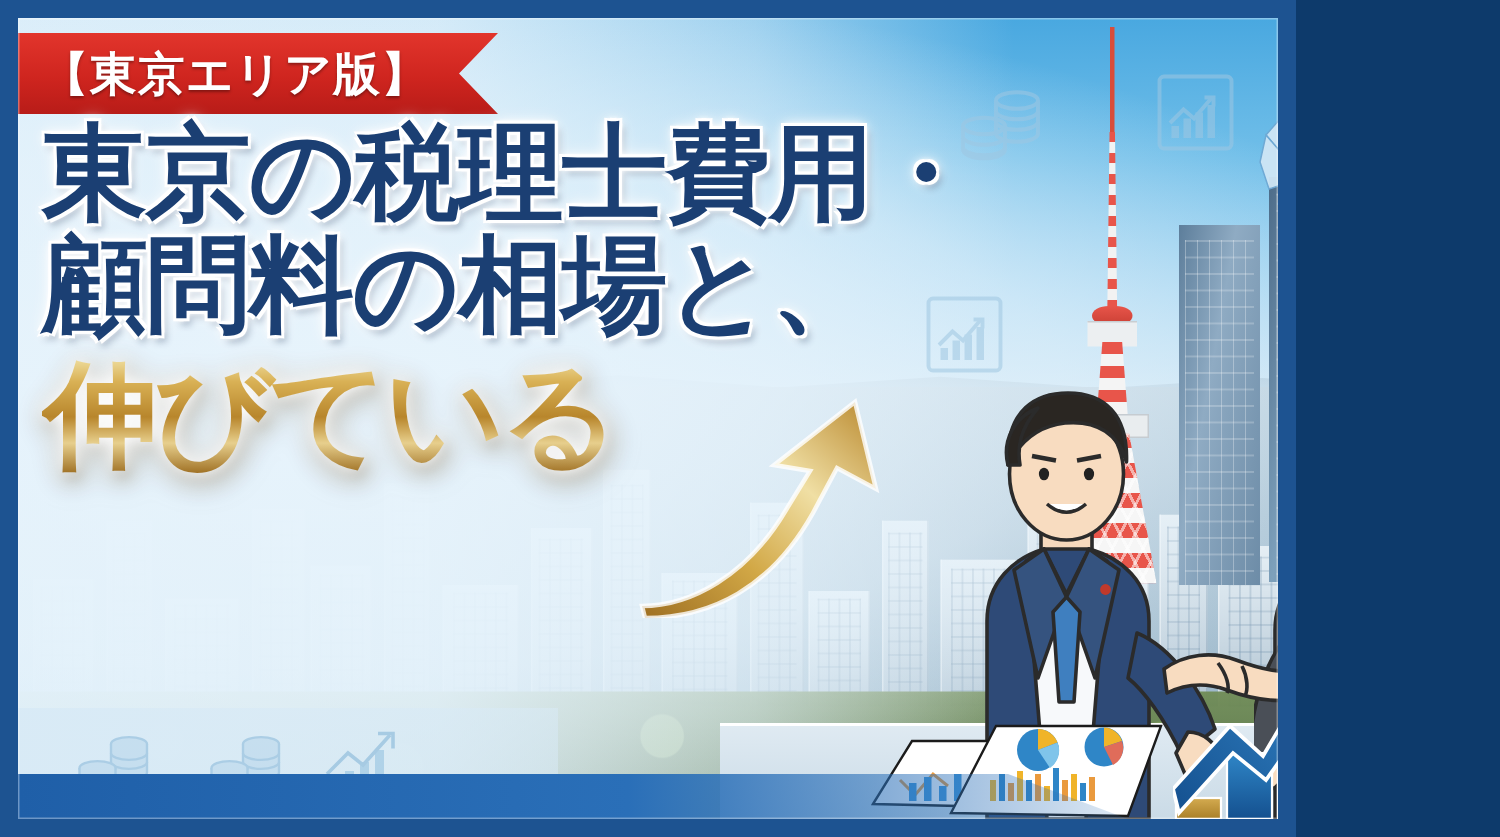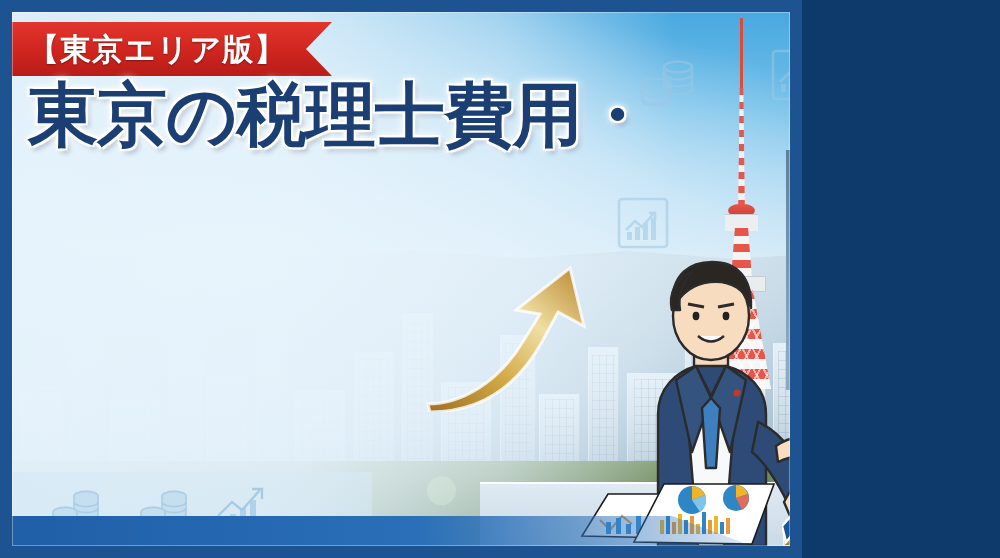--- a/index.html
+++ b/index.html
@@ -1,19 +1,19 @@
 <!DOCTYPE html>
 <html><head>
 <meta charset="utf-8">
 <style>
   html,body{margin:0;padding:0;background:#0d3a6b;}
   body{font-family:"Liberation Sans", sans-serif;}
 
   #banner{
-    position:relative;width:802px;height:558px;overflow:hidden;
+    position:relative;width:864px;height:558px;overflow:hidden;
     background:#1c5da5;
   }
 
   
   .bg-frame{
     position:absolute;left:12px;top:12px;width:976px;height:534px;
     overflow:hidden;
     background:linear-gradient(180deg,#5fb3e6 0%,#8fcdf0 22%,#bfe0f5 45%,#cfe6f3 60%,#c3d8e2 100%);
   }
   
@@ -296,20 +296,22 @@
       <path d="M8 142 C40 142 78 122 104 78 L120 52 L96 48 L150 6 L164 64 L138 50 L122 80 C94 130 54 150 10 150 Z" fill="url(#gg)" stroke="#fff" stroke-width="3" stroke-opacity=".8"></path>
     </svg>
   </div>
 
   <div class="ribbon">
     <span>【東京エリア版】</span>
   </div>
 
   <div class="headline">
     <div class="ln navy">東京の税理士費用・</div>
+    <div class="ln navy ln2">顧問料の相場と、</div>
+    <div class="ln gold">伸びている</div>
   </div>
 
   <div class="desk"></div>
 
   <div class="person" id="p1">
     <svg viewBox="0 0 210 300" width="210" height="300">
       <g stroke="#2b2b2b" stroke-width="2.4" stroke-linejoin="round">
 
         <path d="M88 100 l34 0 0 26 -34 0 z" fill="#f6d9bd"></path>
 

